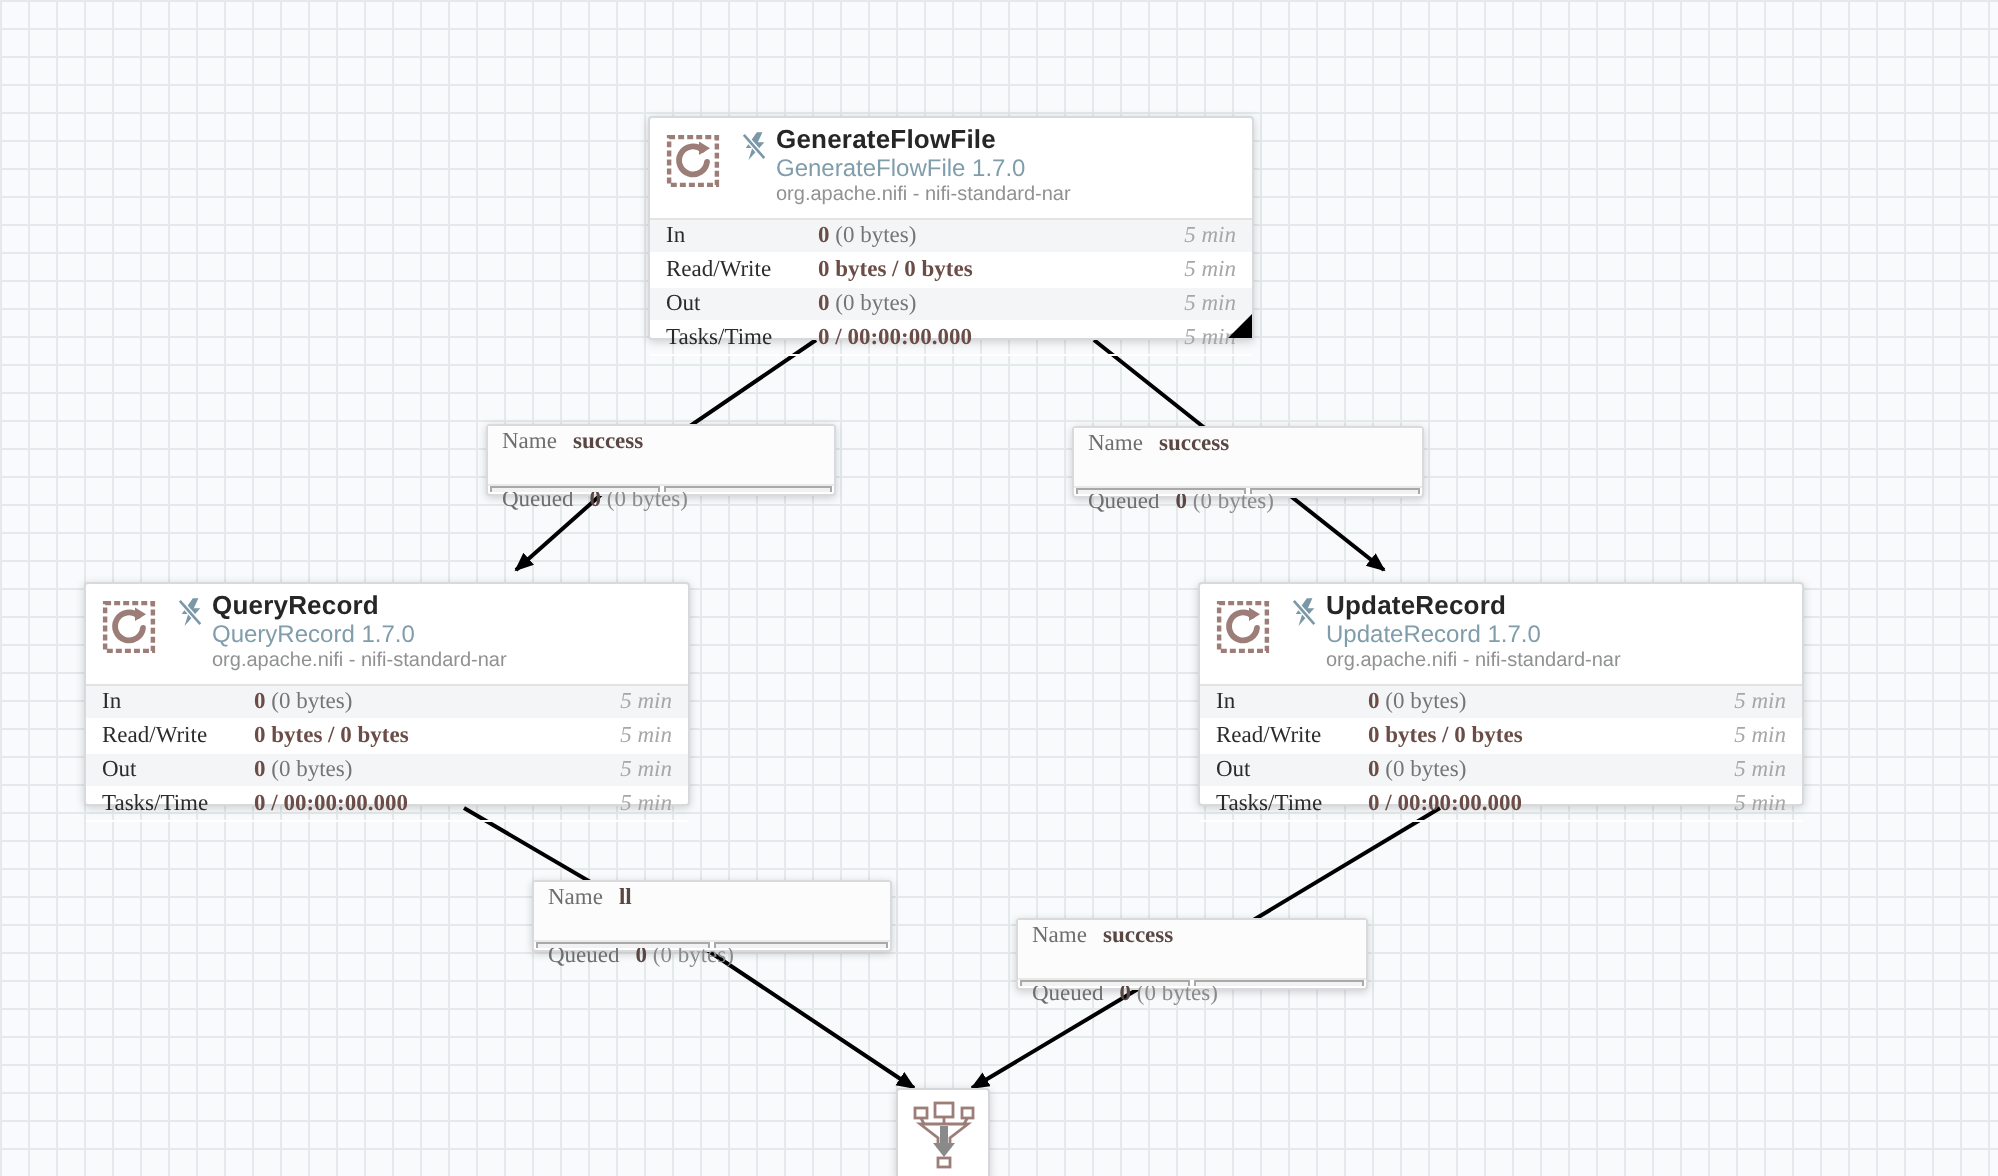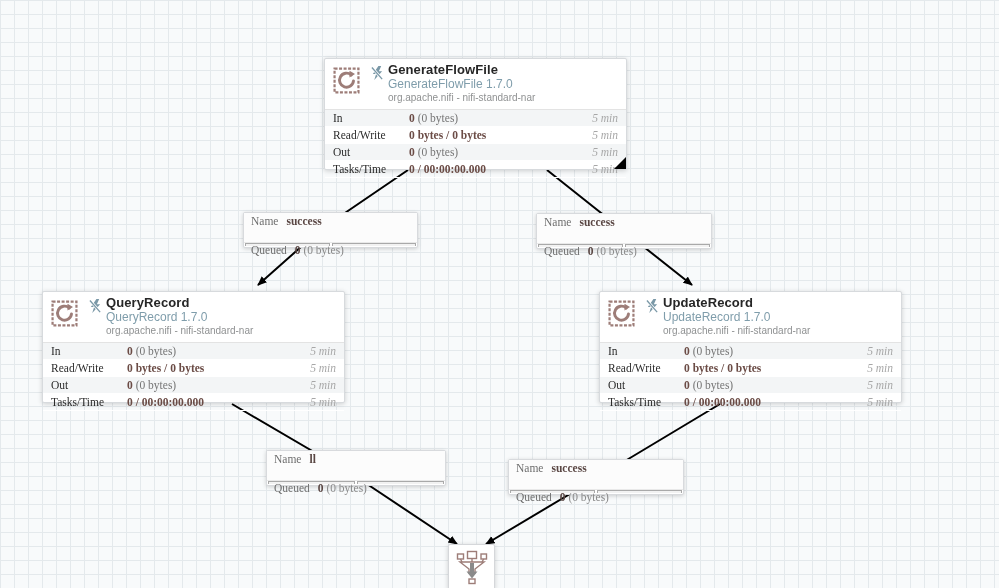--- a/index.html
+++ b/index.html
@@ -227,21 +227,21 @@
   </div>
   <div class="conn-row2">
     <span class="conn-key">Queued</span><span class="conn-val">0</span><span class="conn-rest"> (0 bytes)</span>
   </div>
   <div class="conn-bars">
     <span class="conn-bar"></span>
     <span class="conn-bar"></span>
   </div>
 </div>
 
-<div class="conn-label" style="left:266px; top:450px; width:180px;">
+<div class="conn-label" style="left:266px; top:440px; width:180px;">
   <div class="conn-row1">
     <span class="conn-key">Name</span><span class="conn-val">ll</span>
   </div>
   <div class="conn-row2">
     <span class="conn-key">Queued</span><span class="conn-val">0</span><span class="conn-rest"> (0 bytes)</span>
   </div>
   <div class="conn-bars">
     <span class="conn-bar"></span>
     <span class="conn-bar"></span>
   </div>

